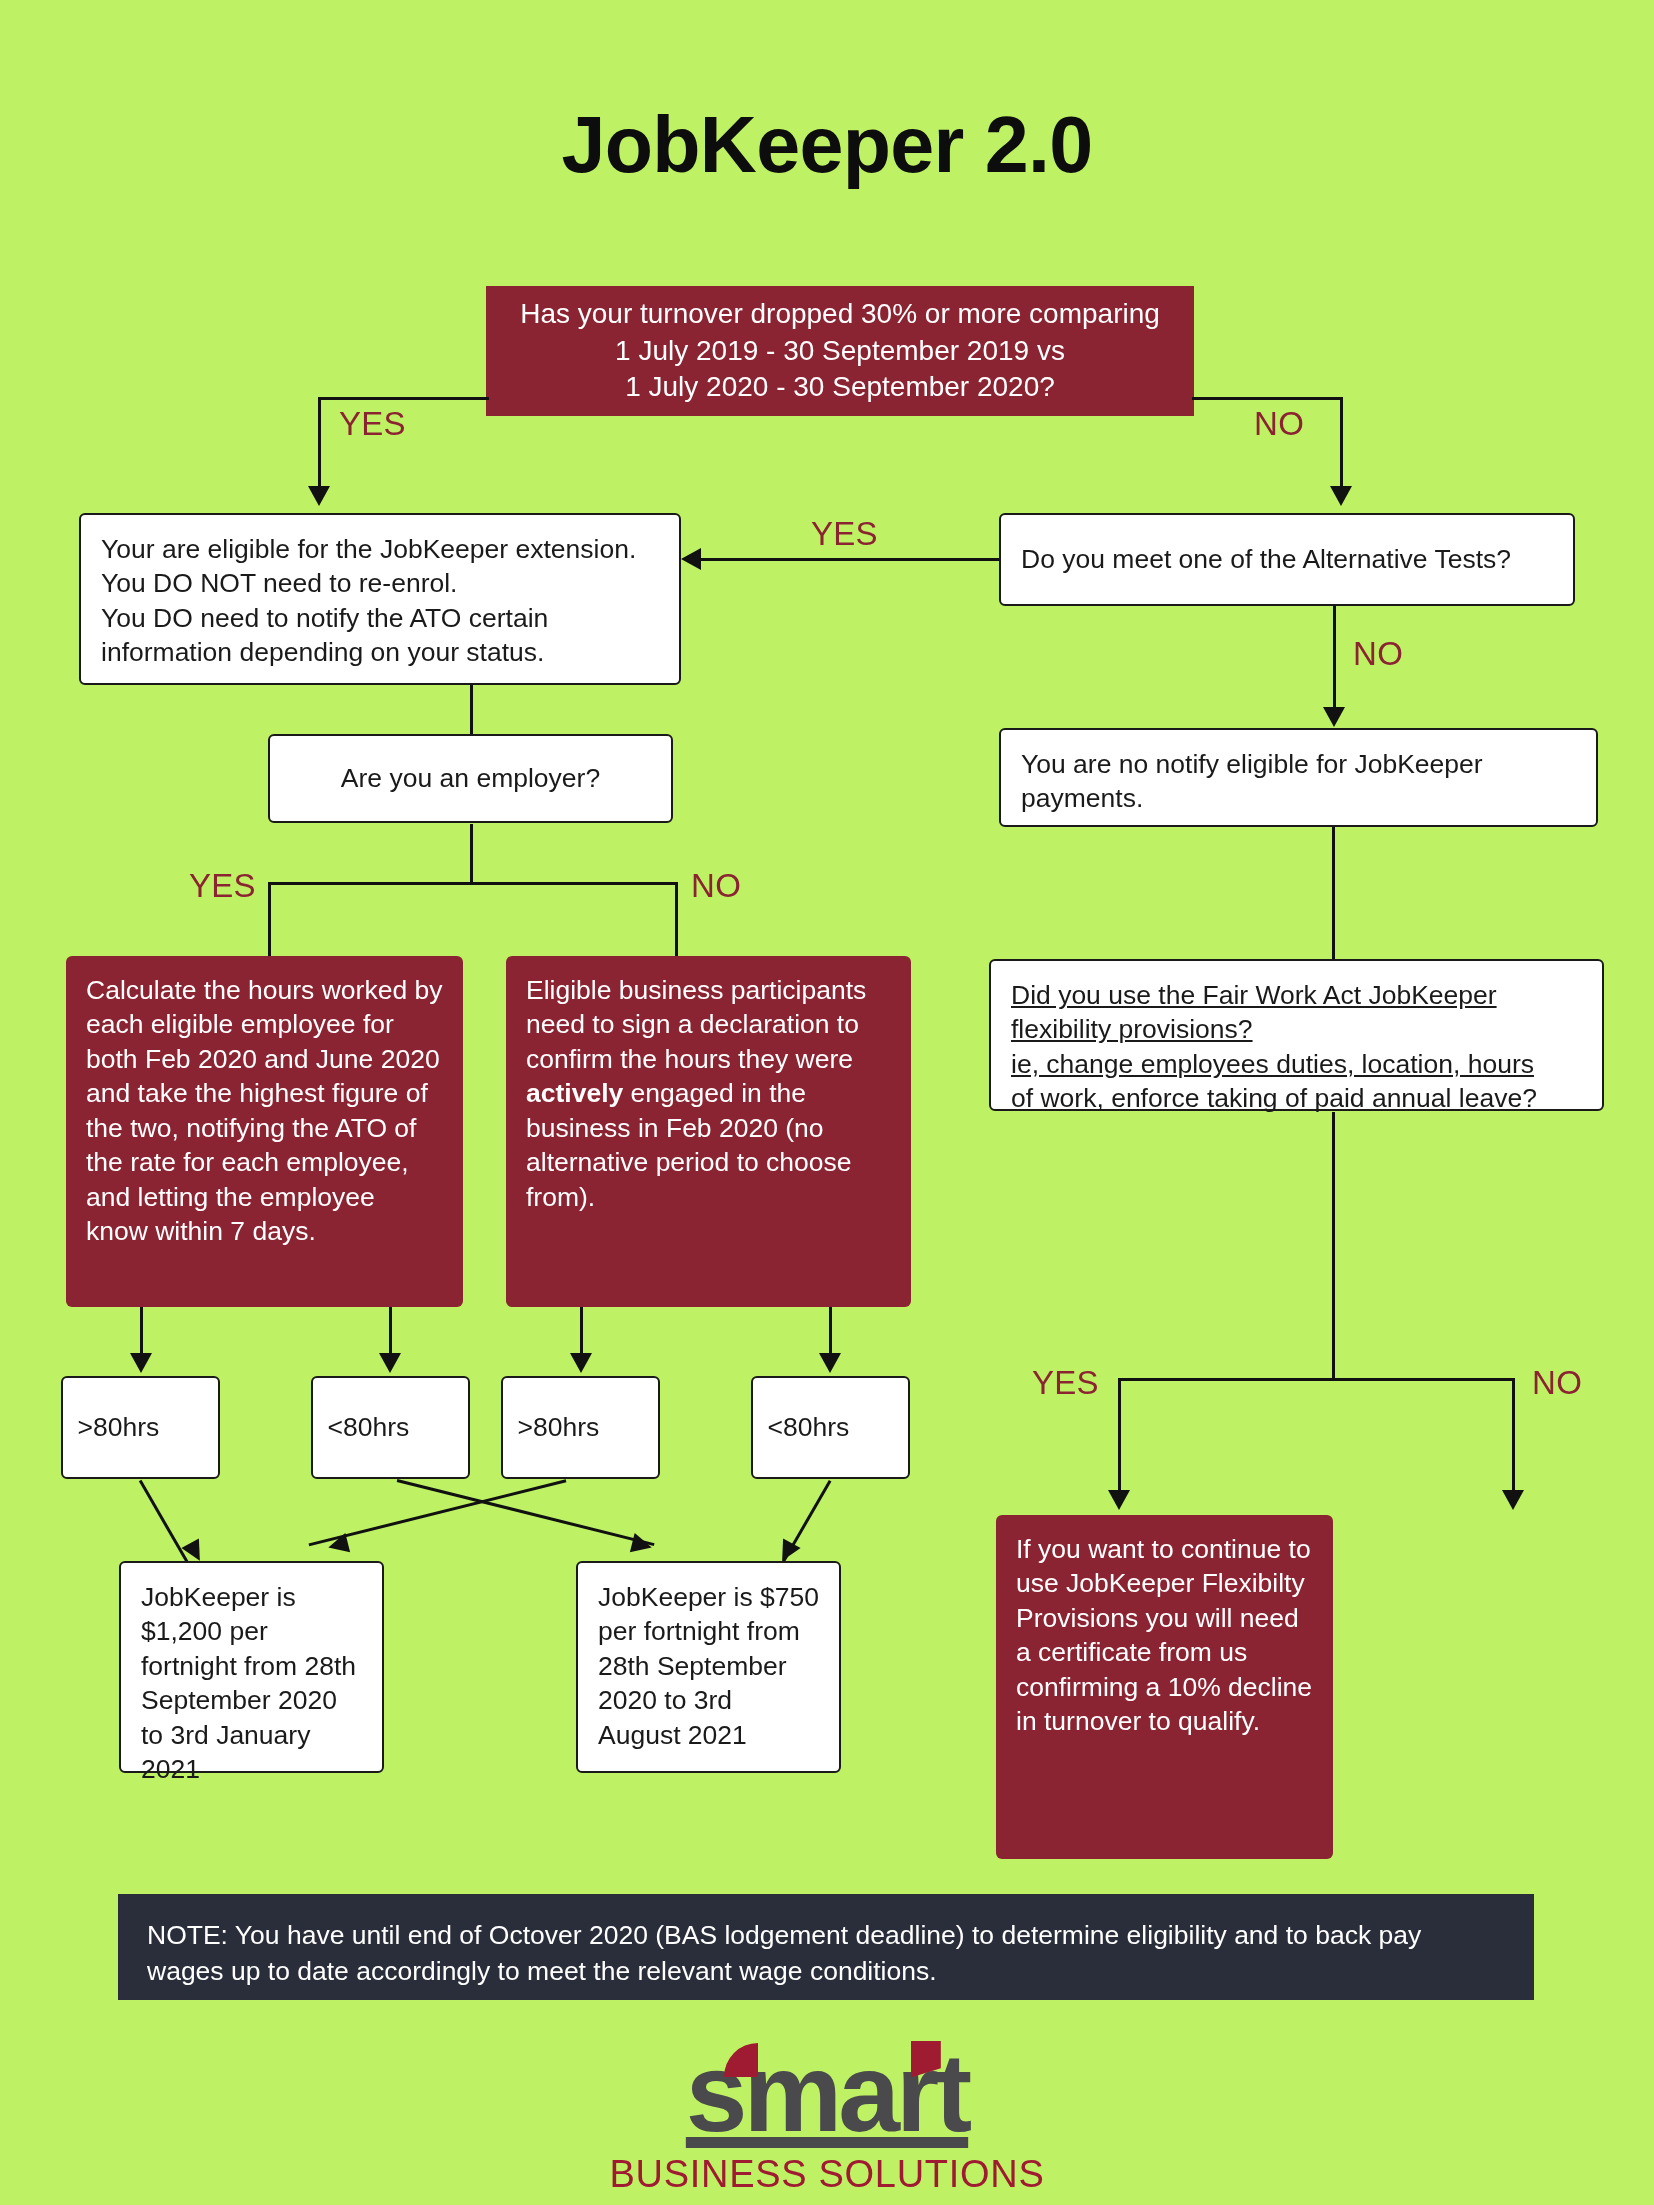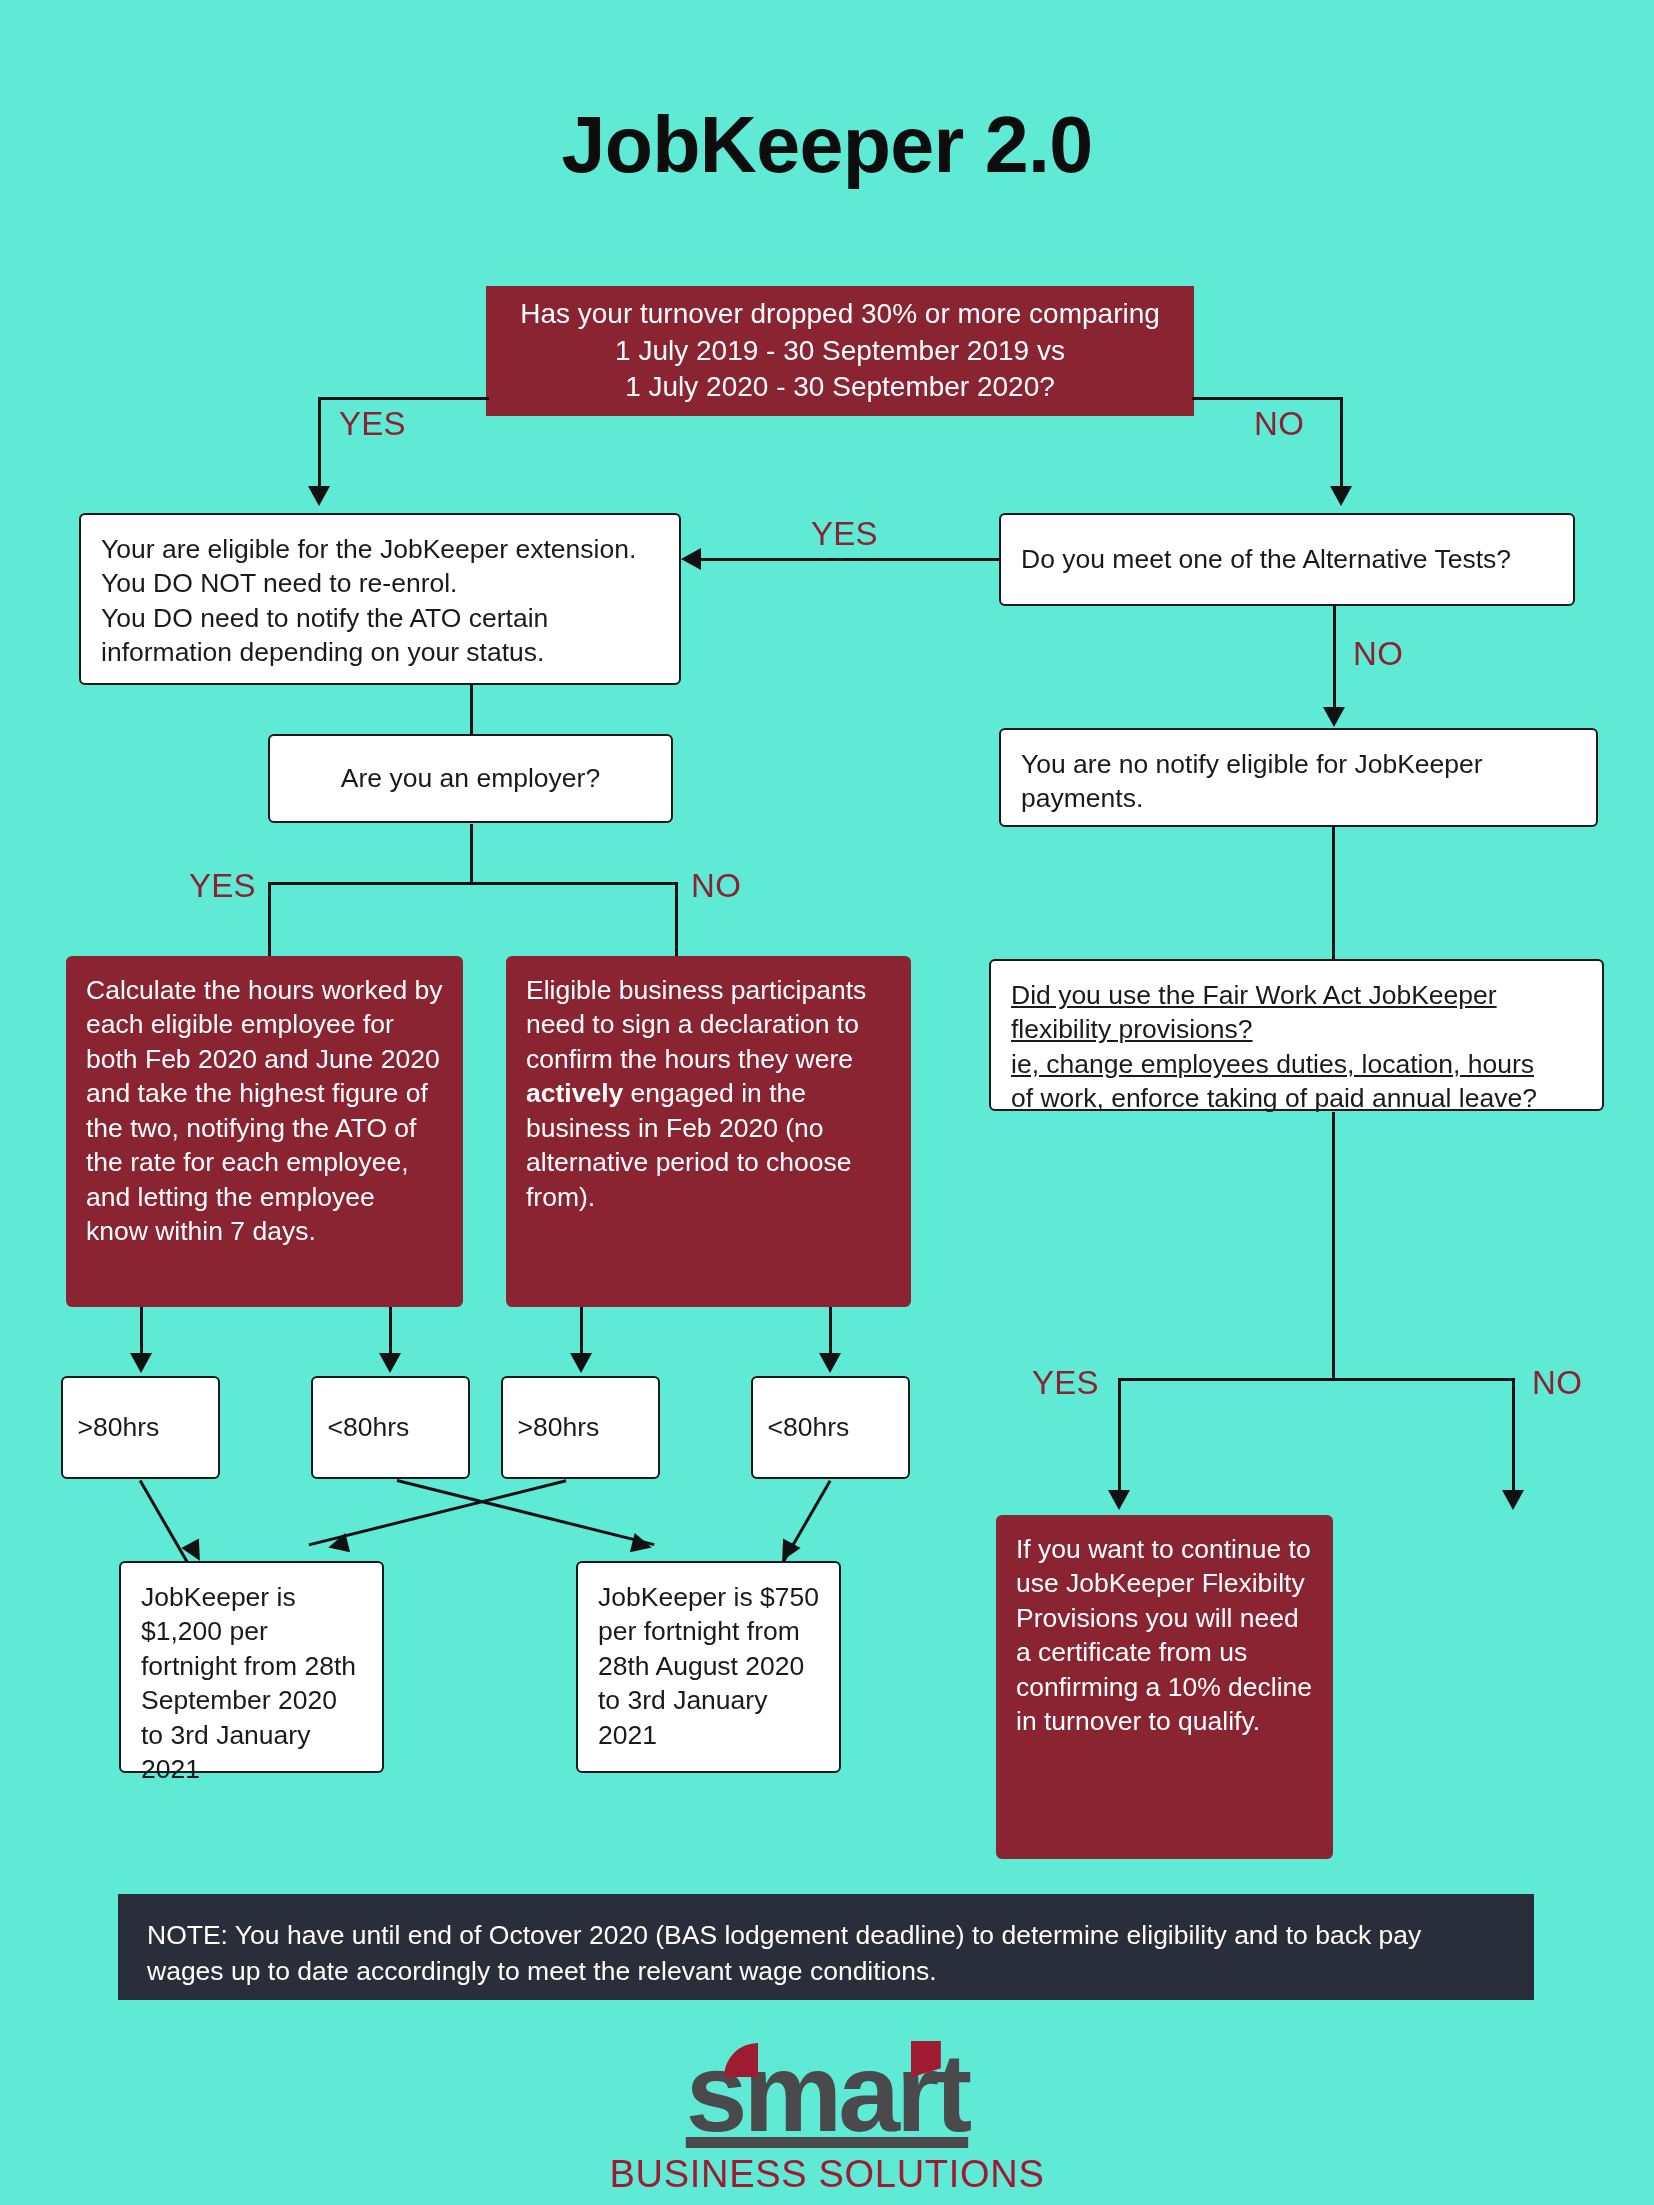--- a/index.html
+++ b/index.html
@@ -1,20 +1,20 @@
 <!DOCTYPE html>
 <html style="font-size:10.6px"><head>
 <meta charset="utf-8">
 <style>
   html,body{margin:0;padding:0;background:#ffffff;}
   body{width:1654px;height:2205px;position:relative;
        font-family:"Liberation Sans","DejaVu Sans",sans-serif;
        -webkit-font-smoothing:antialiased;}
 
-  #canvas{position:absolute;left:0;top:0;width:1654px;height:2205px;overflow:hidden;background:#5eead4;}
+  #canvas{position:absolute;left:0;top:0;width:1654px;height:2205px;overflow:hidden;background:#bef264;}
 
   
   .title{position:absolute;left:0;top:99px;width:1654px;text-align:center;
          font-size:79px;font-weight:bold;color:#0d0d0d;letter-spacing:-0.7px;}
 
   
   .node{position:absolute;box-sizing:border-box;}
   .node .txt{display:block;}
 
   .node.white{background:#ffffff;border:2px solid #1a1a1a;color:#1a1a1a;}
@@ -178,21 +178,21 @@
   <div class="diag" style="left:566px;top:1479px;width:265px;transform:rotate(166deg);"></div>
   <div class="diagtip" style="left:328px;top:1535px;transform:rotate(76deg);"></div>
 
   <div class="diag" style="left:830px;top:1479px;width:106px;transform:rotate(120deg);"></div>
   <div class="diagtip" style="left:777px;top:1542px;transform:rotate(29deg);"></div>
 
   <div class="node white pad f40 left" style="left:119px;top:1561px;width:265px;height:212px;">
     <span class="txt">JobKeeper is $1,200 per fortnight from 28th September 2020 to 3rd January 2021</span>
   </div>
   <div class="node white pad f40 left" style="left:576px;top:1561px;width:265px;height:212px;">
-    <span class="txt">JobKeeper is $750 per fortnight from 28th August 2020 to 3rd January 2021</span>
+    <span class="txt">JobKeeper is $750 per fortnight from 28th September 2020 to 3rd August 2021</span>
   </div>
 
   <div class="ln vl" style="left:1332px;top:1112px;height:268px;"></div>
   <div class="ln hl" style="left:1118px;top:1378px;width:397px;"></div>
   <div class="ln vl" style="left:1118px;top:1378px;height:116px;"></div>
   <div class="arrowdown" style="left:1108px;top:1490px;"></div>
   <div class="ln vl" style="left:1512px;top:1378px;height:116px;"></div>
   <div class="arrowdown" style="left:1502px;top:1490px;"></div>
   <div class="blabel" style="left:1032px;top:1364px;">YES</div>
   <div class="blabel" style="left:1532px;top:1364px;">NO</div>

